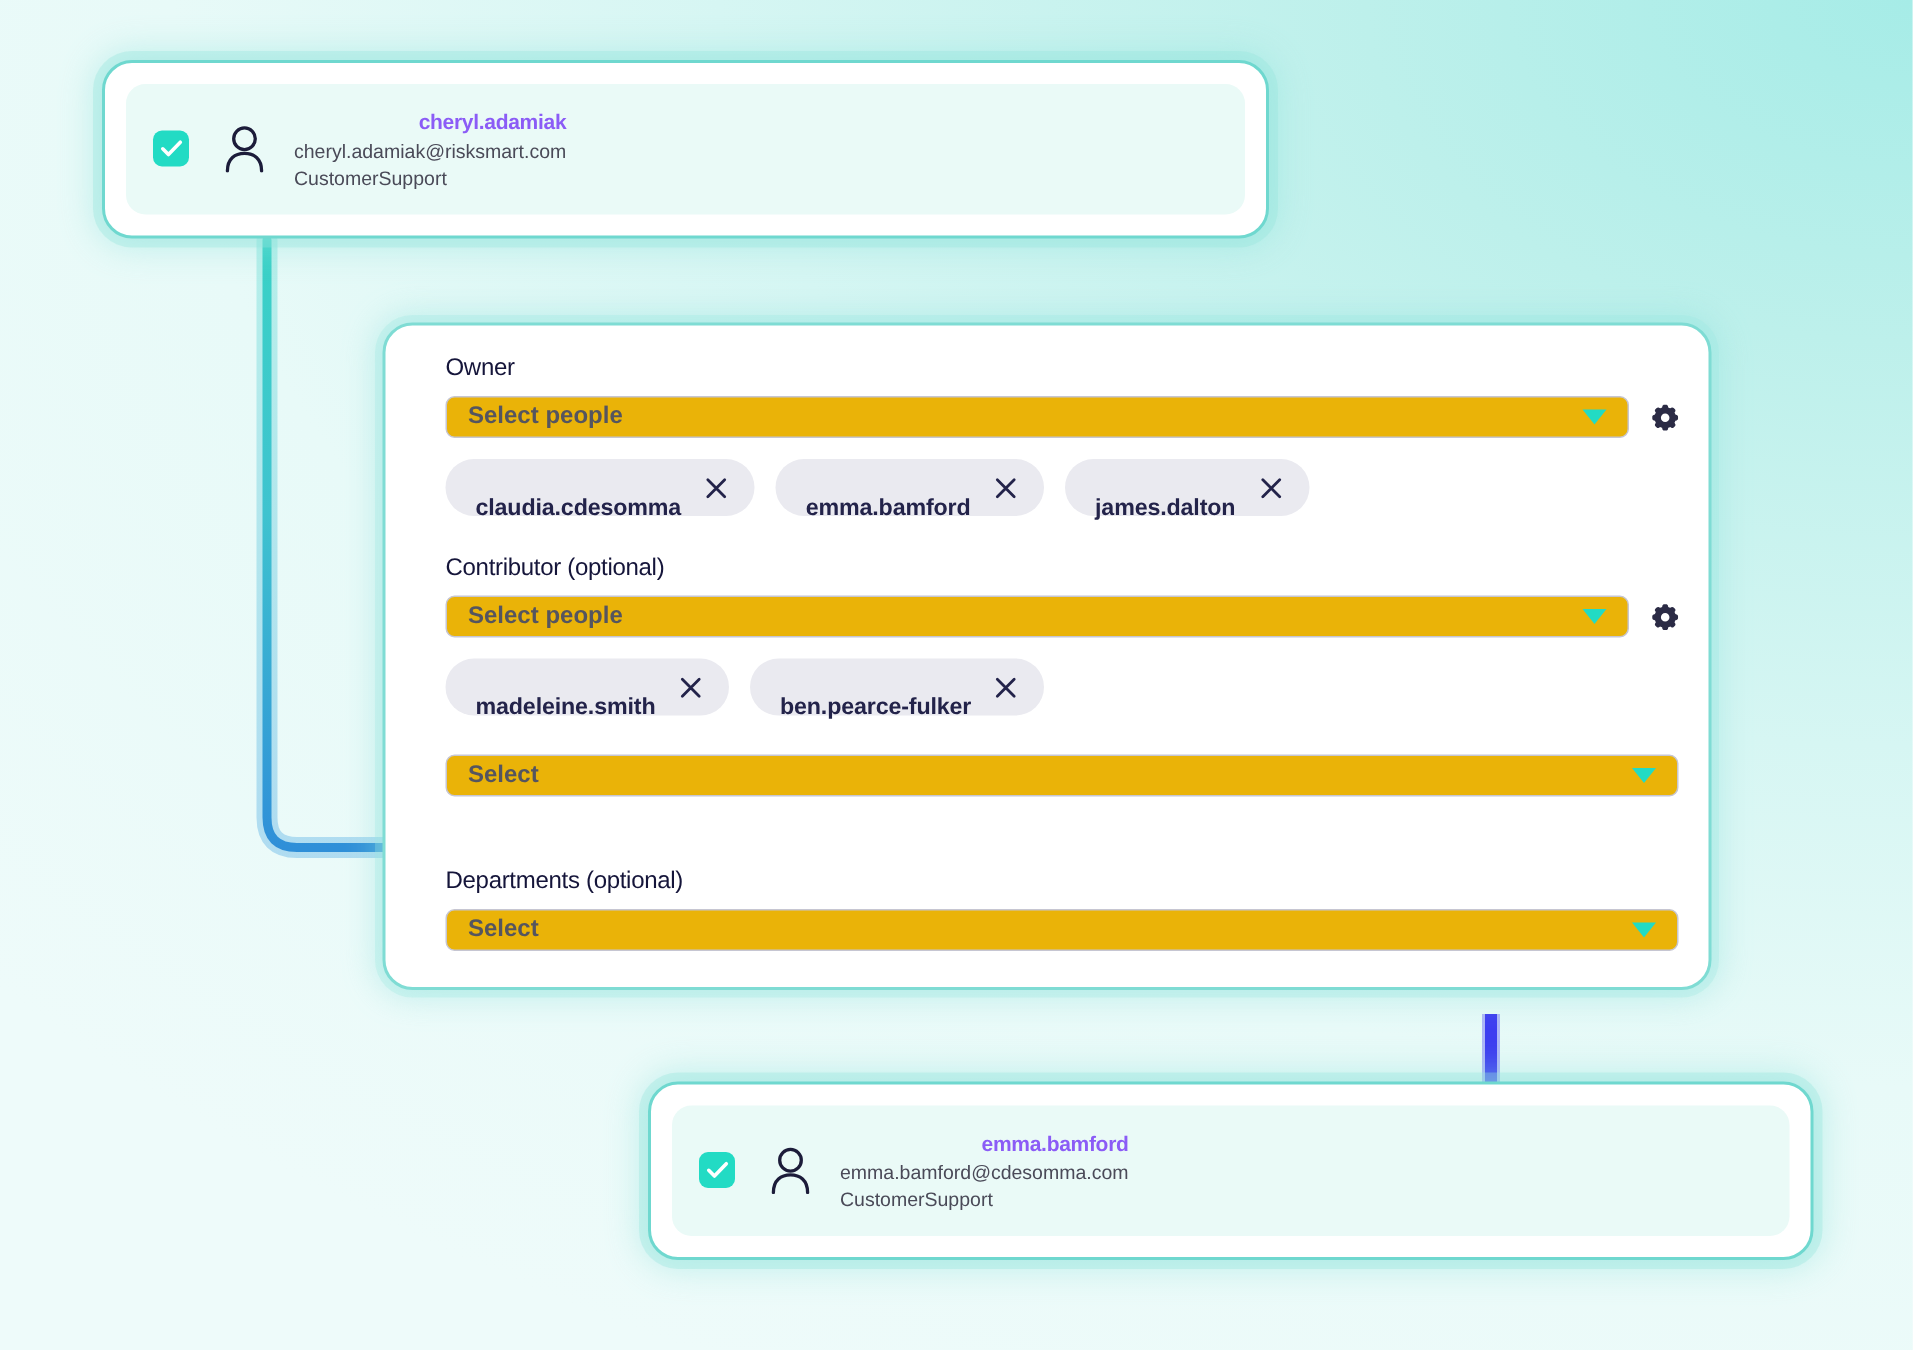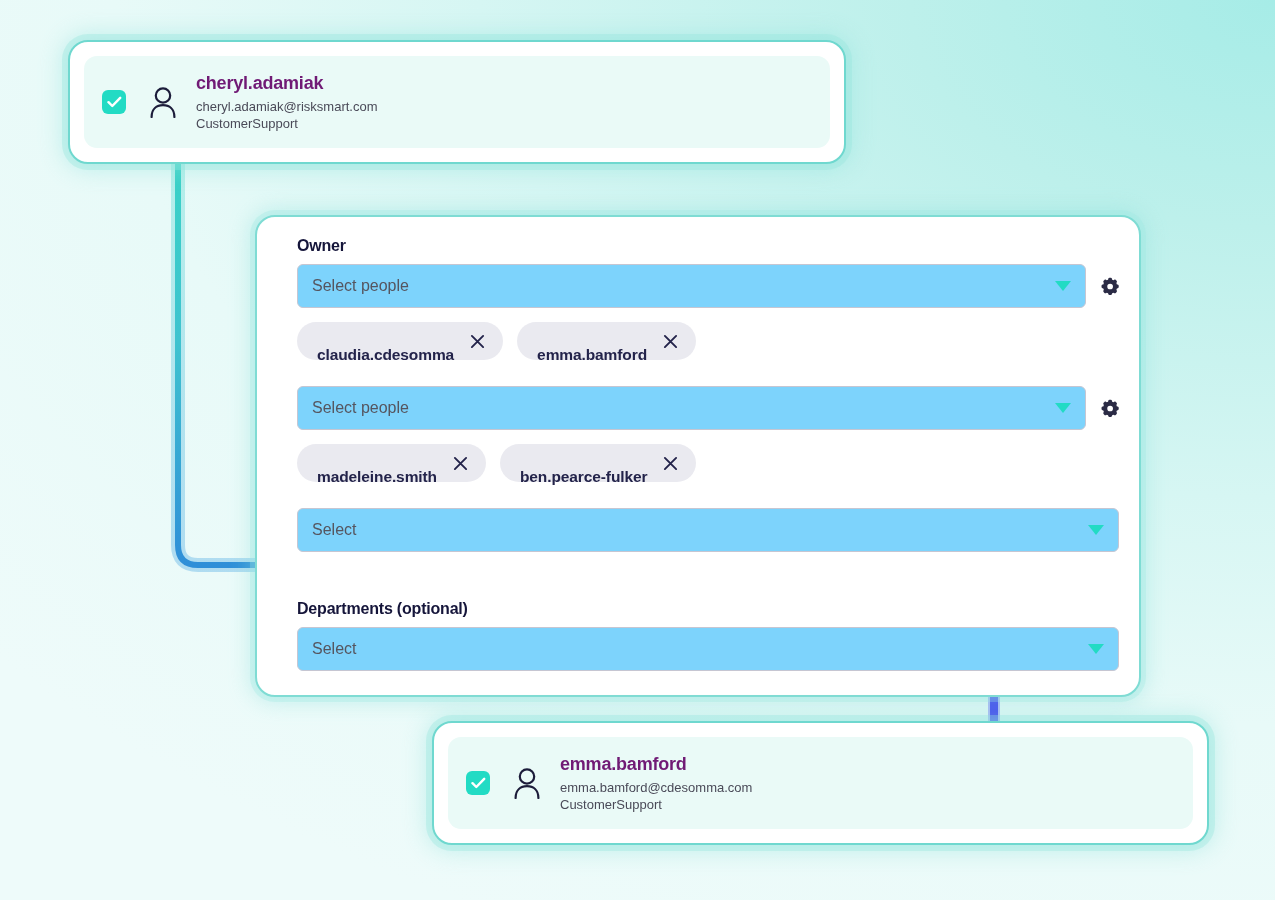--- a/index.html
+++ b/index.html
@@ -59,25 +59,26 @@
   .avatar-icon {
     flex: 0 0 auto;
     margin-left: 22px;
     margin-right: 18px;
     color: #1c1c3a;
   }
   .avatar-icon svg { display: block; }
 
   .person-text { line-height: 1.32; }
   .person-name {
-    font-size: 18px;
+    font-size: 14px;
     font-weight: bold;
-    color: #701a75;
+    color: #8b5cf6;
     letter-spacing: -0.2px;
     margin-bottom: 2px;
+    text-align: right;
   }
   .person-email, .person-dept {
     font-size: 13px;
     color: #4a4a58;
   }
 
   
   #card-cheryl { left: 68px; top: 40px; width: 778px; }
   #card-cheryl .avatar-icon { margin-left: 22px; }
   
@@ -92,21 +93,21 @@
     border: 2px solid #7fdcd4;
     border-radius: 20px;
     padding: 20px 20px 24px 20px;
     box-shadow:
       0 0 0 5px rgba(156, 231, 225, 0.30),
       0 0 20px 6px rgba(140, 226, 220, 0.40);
   }
 
   .field-label {
     font-size: 16px;
-    font-weight: bold;
+    font-weight: normal;
     color: #15153a;
     letter-spacing: -0.2px;
     margin: 0 0 9px 20px;
     display: flex;
     align-items: center;
     gap: 10px;
   }
   .label-sep {
     display: inline-block;
     width: 1px; height: 17px;
@@ -117,28 +118,29 @@
 
   .field-row {
     display: flex;
     align-items: center;
     gap: 14px;
     margin: 0 0 0 20px;
   }
 
   .select-box {
     flex: 1 1 auto;
-    height: 44px;
+    height: 28px;
     border: 1px solid #c6c6d2;
     border-radius: 6px;
-    background: #7dd3fc;
+    background: #eab308;
     display: flex;
     align-items: center;
     padding: 0 12px 0 14px;
     cursor: pointer;
+    font-weight: bold;
   }
   .select-placeholder {
     flex: 1 1 auto;
     font-size: 16px;
     color: #55555f;
   }
   .caret {
     width: 0; height: 0;
     border-left: 8px solid transparent;
     border-right: 8px solid transparent;
@@ -254,24 +256,35 @@
       </span>
     </span>
     <span class="chip">
       <span class="chip-label">emma.bamford</span>
       <span class="chip-x">
         <svg width="15" height="15" viewBox="0 0 16 16" aria-hidden="true">
           <path d="M2 2 L14 14 M14 2 L2 14" stroke="currentColor" stroke-width="2" stroke-linecap="round" fill="none"></path>
         </svg>
       </span>
     </span>
+    <span class="chip">
+      <span class="chip-label">james.dalton</span>
+      <span class="chip-x">
+        <svg width="15" height="15" viewBox="0 0 16 16" aria-hidden="true">
+          <path d="M2 2 L14 14 M14 2 L2 14" stroke="currentColor" stroke-width="2" stroke-linecap="round" fill="none"></path>
+        </svg>
+      </span>
+    </span>
   </div>
 
   <div class="spacer-lg"></div>
 
+  <div class="field-label">
+    <span>Contributor (optional)</span>
+  </div>
   <div class="field-row">
     <div class="select-box">
       <span class="select-placeholder">Select people</span>
       <span class="caret"></span>
     </div>
     <span class="gear-btn">
       <svg width="19" height="19" viewBox="0 0 20 20" aria-hidden="true">
         <path fill="currentColor" d="M10 0.9c-.6 0-1.1.4-1.3 1l-.2.9c-.5.15-1 .35-1.4.6l-.8-.5c-.5-.3-1.2-.2-1.6.2l-.9.9c-.4.4-.5 1.1-.2 1.6l.5.8c-.25.45-.45.9-.6 1.4l-.9.2c-.6.15-1 .7-1 1.3v1.3c0 .6.4 1.15 1 1.3l.9.2c.15.5.35.95.6 1.4l-.5.8c-.3.5-.2 1.2.2 1.6l.9.9c.4.4 1.1.5 1.6.2l.8-.5c.45.25.9.45 1.4.6l.2.9c.15.6.7 1 1.3 1h1.3c.6 0 1.15-.4 1.3-1l.2-.9c.5-.15.95-.35 1.4-.6l.8.5c.5.3 1.2.2 1.6-.2l.9-.9c.4-.4.5-1.1.2-1.6l-.5-.8c.25-.45.45-.9.6-1.4l.9-.2c.6-.15 1-.7 1-1.3V9.3c0-.6-.4-1.15-1-1.3l-.9-.2a6.8 6.8 0 0 0-.6-1.4l.5-.8c.3-.5.2-1.2-.2-1.6l-.9-.9c-.4-.4-1.1-.5-1.6-.2l-.8.5c-.45-.25-.9-.45-1.4-.6l-.2-.9c-.15-.6-.7-1-1.3-1H10zm.65 6.1a3 3 0 1 1 0 6 3 3 0 0 1 0-6z"></path>
       </svg>
     </span>

